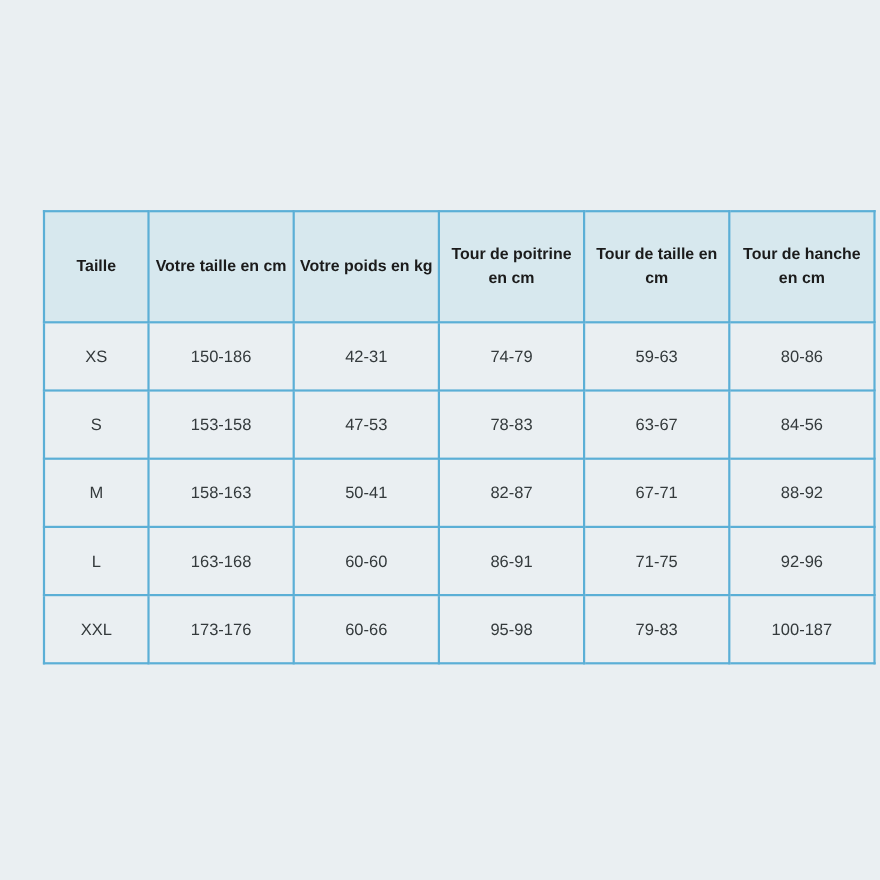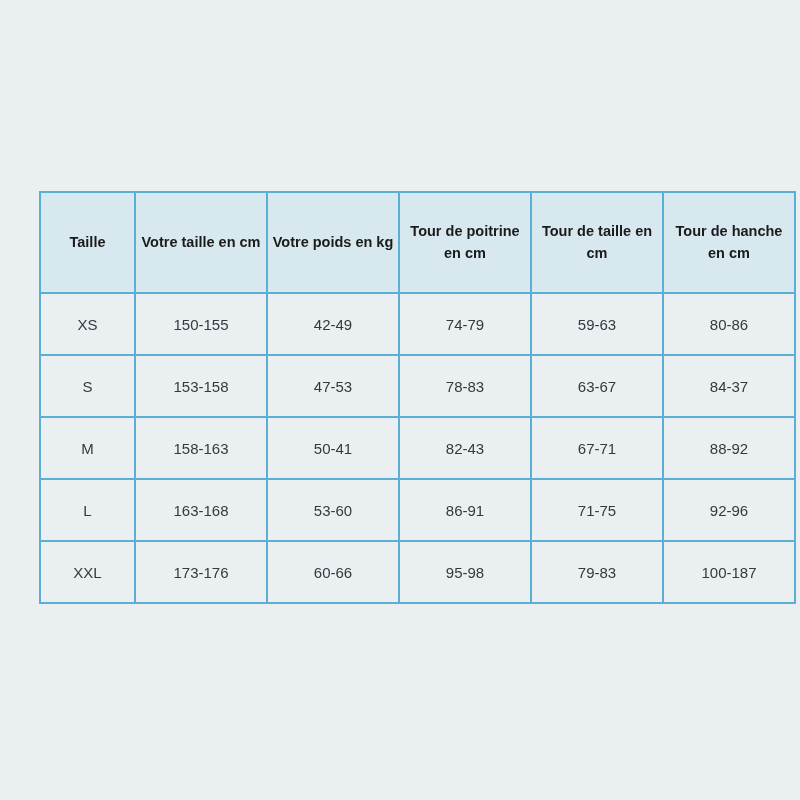--- a/index.html
+++ b/index.html
@@ -79,46 +79,46 @@
           <th>Votre taille en cm</th>
           <th>Votre poids en kg</th>
           <th>Tour de poitrine en cm</th>
           <th>Tour de taille en cm</th>
           <th>Tour de hanche en cm</th>
         </tr>
       </thead>
       <tbody>
         <tr>
           <td>XS</td>
-          <td>150-155</td>
-          <td>42-49</td>
+          <td>150-186</td>
+          <td>42-31</td>
           <td>74-79</td>
           <td>59-63</td>
           <td>80-86</td>
         </tr>
         <tr>
           <td>S</td>
           <td>153-158</td>
           <td>47-53</td>
           <td>78-83</td>
           <td>63-67</td>
-          <td>84-37</td>
+          <td>84-56</td>
         </tr>
         <tr>
           <td>M</td>
           <td>158-163</td>
           <td>50-41</td>
-          <td>82-43</td>
+          <td>82-87</td>
           <td>67-71</td>
           <td>88-92</td>
         </tr>
         <tr>
           <td>L</td>
           <td>163-168</td>
-          <td>53-60</td>
+          <td>60-60</td>
           <td>86-91</td>
           <td>71-75</td>
           <td>92-96</td>
         </tr>
         <tr>
           <td>XXL</td>
           <td>173-176</td>
           <td>60-66</td>
           <td>95-98</td>
           <td>79-83</td>

